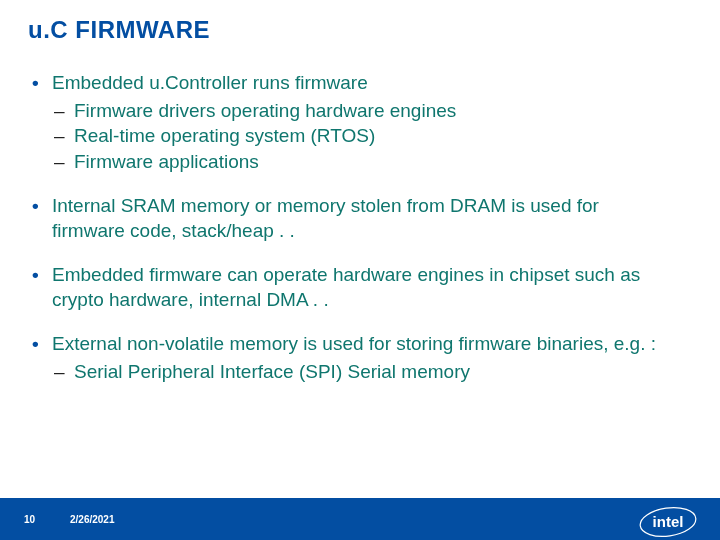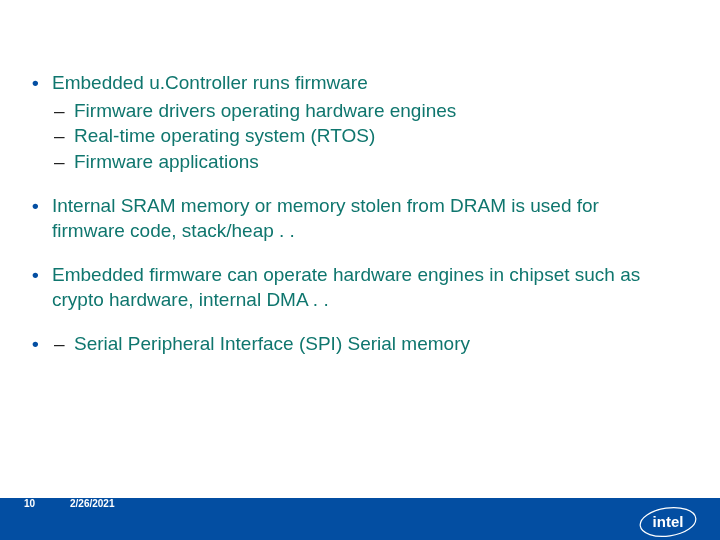--- a/index.html
+++ b/index.html
@@ -6,48 +6,50 @@
   html, body { width: 720px; height: 540px; font-family: Verdana, Geneva, sans-serif; background: #fff; overflow: hidden; }
   .slide { position: relative; width: 720px; height: 540px; background: #ffffff; }
   .title { position: absolute; top: 16px; left: 28px; font-size: 24px; font-weight: bold; color: #034ea2; letter-spacing: 0.5px; }
   .content { position: absolute; top: 70px; left: 28px; right: 44px; color: #0f766e; }
   ul.bullets { list-style: none; }
   ul.bullets > li { position: relative; padding-left: 24px; margin-bottom: 18px; font-size: 19px; line-height: 1.35; }
   ul.bullets > li::before { content: "•"; position: absolute; left: 4px; top: 0; color: #034ea2; font-size: 19px; font-weight: bold; }
   ul.sub { list-style: none; margin-top: 2px; }
   ul.sub > li { position: relative; padding-left: 22px; font-size: 19px; line-height: 1.35; }
   ul.sub > li::before { content: "–"; position: absolute; left: 2px; top: 0; color: #222; }
-  .footer { position: absolute; left: 0; right: 0; bottom: 0; height: 42px; background: #034ea2; display: flex; }
+  .footer { position: absolute; left: 0; right: 0; bottom: 0; height: 42px; background: #034ea2; display: flex; align-items: center; }
   .pagenum { color: #fff; font-size: 10px; font-weight: bold; margin-left: 24px; width: 28px; }
   .date { color: #fff; font-size: 10px; font-weight: bold; margin-left: 18px; }
   .logo { position: absolute; right: 22px; bottom: 0; }
   .logo svg { display: block; }
 </style>
 </head>
 <body>
 <div class="slide">
 
+  <div class="title">u.C FIRMWARE</div>
 
   <div class="content">
     <ul class="bullets">
       <li>
         <span>Embedded u.Controller runs firmware</span>
         <ul class="sub">
           <li>Firmware drivers operating hardware engines</li>
           <li>Real-time operating system (RTOS)</li>
           <li>Firmware applications</li>
         </ul>
       </li>
       <li>
         <span>Internal SRAM memory or memory stolen from DRAM is used for firmware code, stack/heap . .</span>
       </li>
       <li>
         <span>Embedded firmware can operate hardware engines in chipset such as crypto hardware, internal DMA . .</span>
       </li>
       <li>
+        <span>External non-volatile memory is used for storing firmware binaries, e.g. :</span>
         <ul class="sub">
           <li>Serial Peripheral Interface (SPI) Serial memory</li>
         </ul>
       </li>
     </ul>
   </div>
 
   <div class="footer">
     <span class="pagenum">10</span>
     <span class="date">2/26/2021</span>

